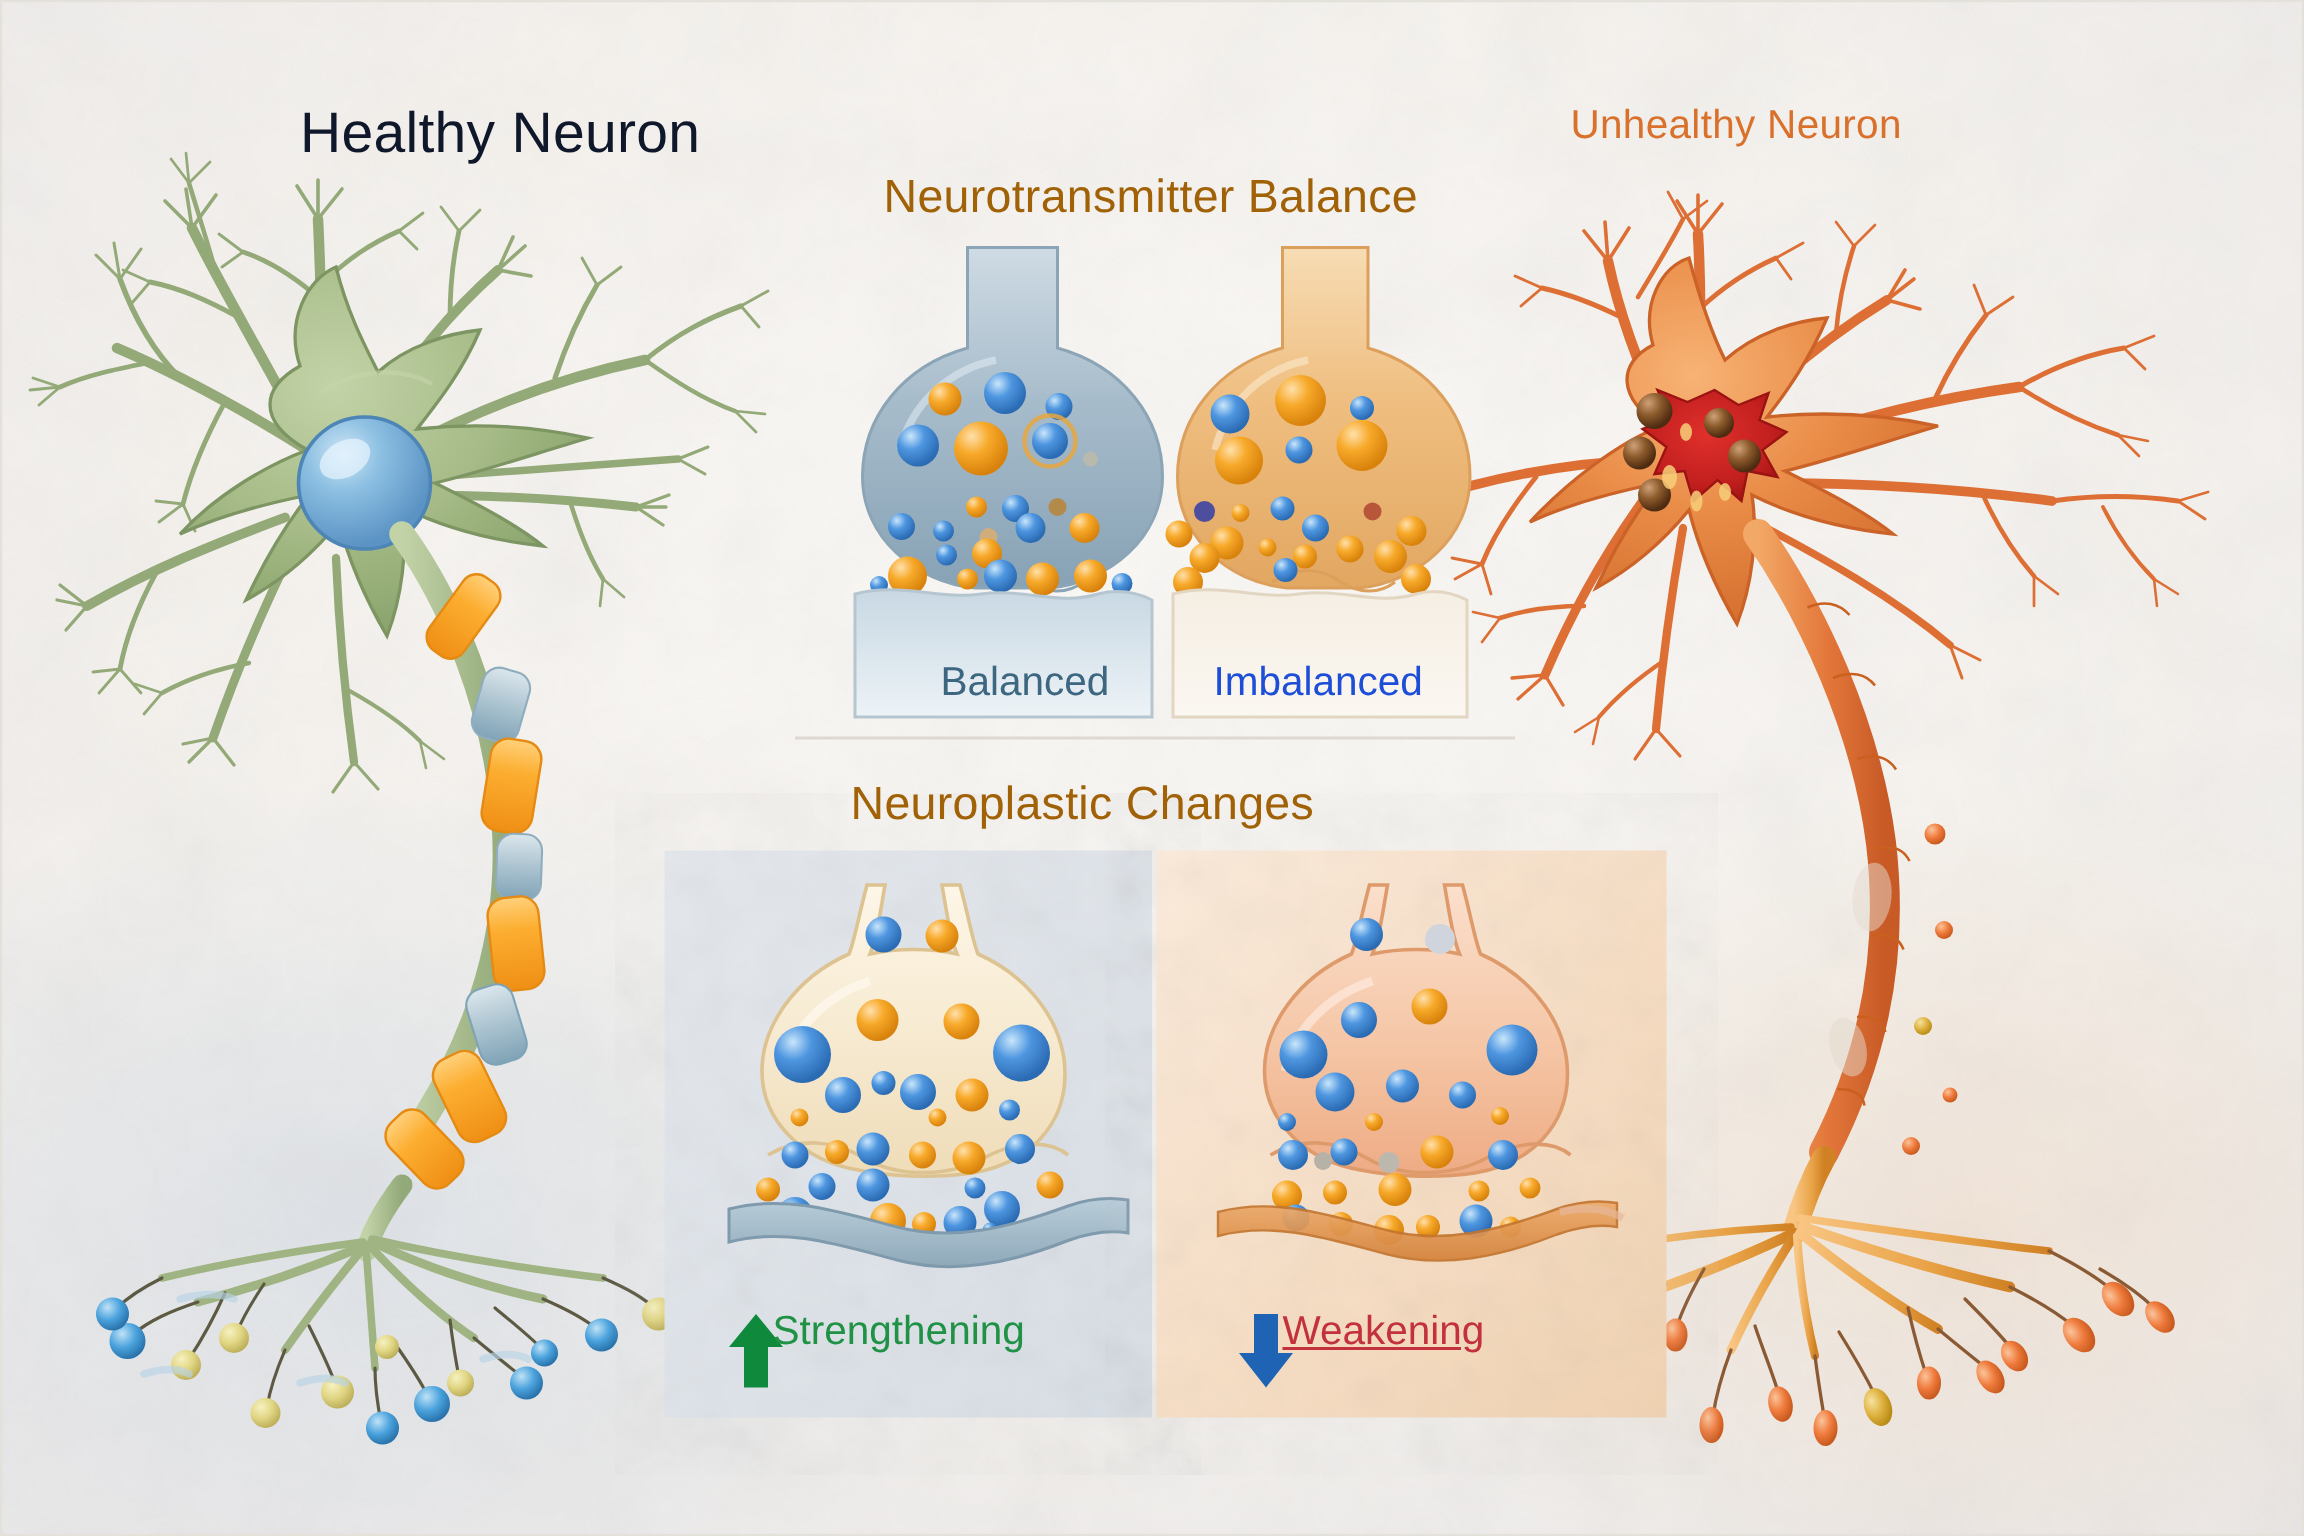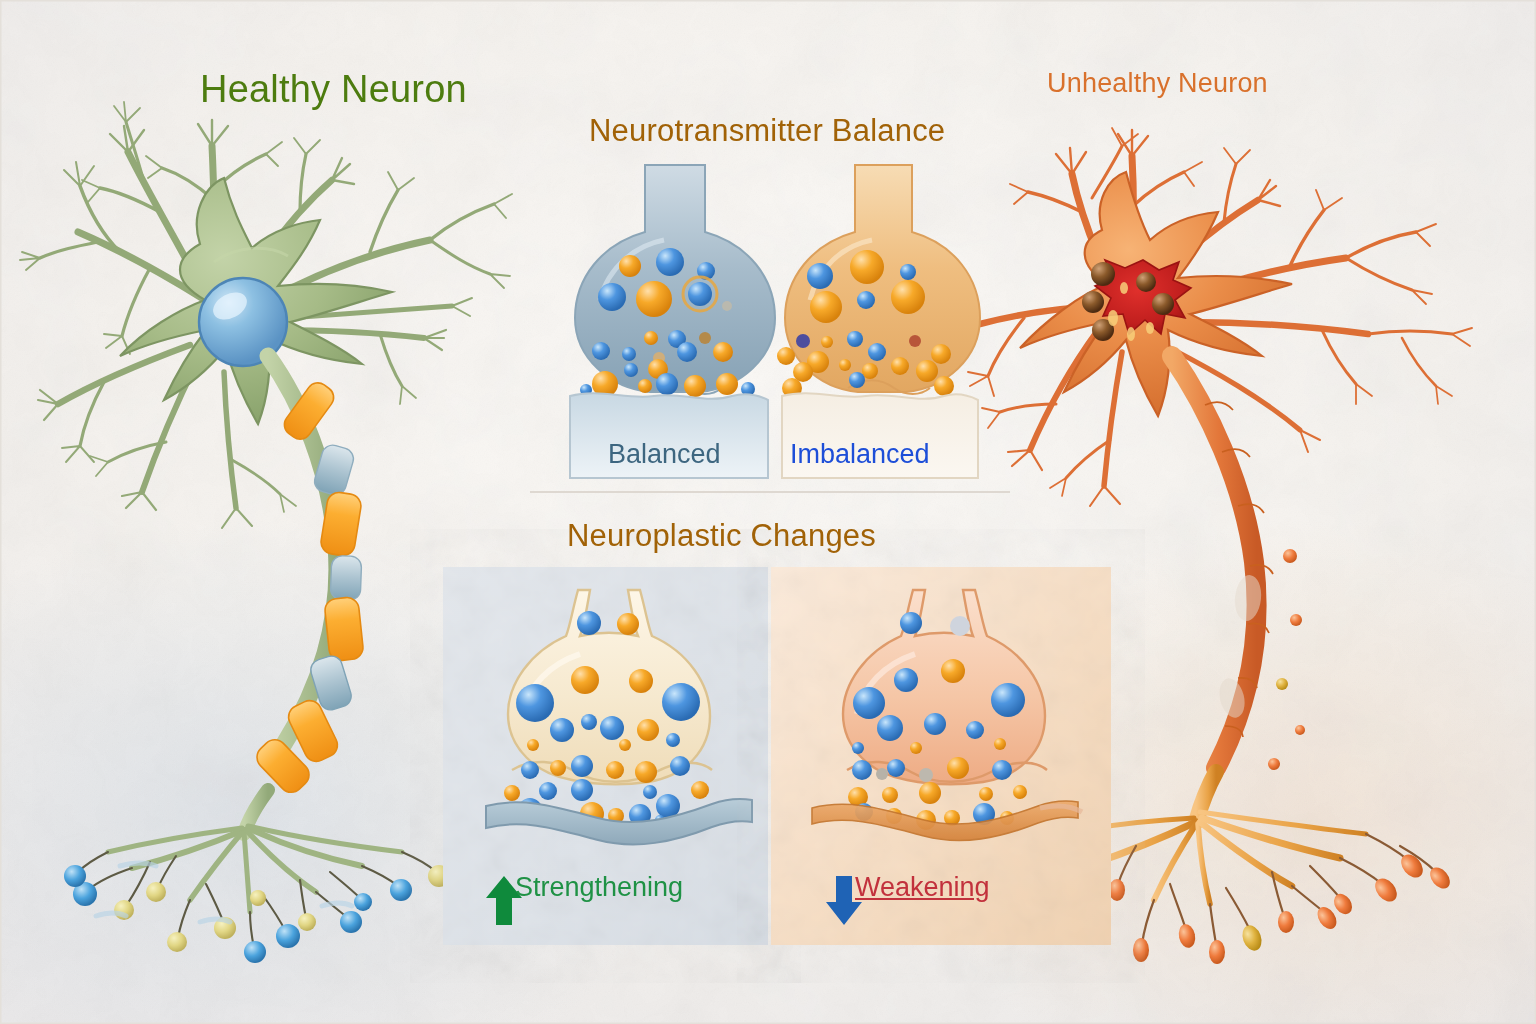--- a/index.html
+++ b/index.html
@@ -8,33 +8,33 @@
     font-family:"Liberation Sans", sans-serif;
     background:#f7f4f0;
   }
   #stage{position:relative;width:1536px;height:1024px;overflow:hidden;}
   #bg{position:absolute;inset:0;}
   .layer{position:absolute;inset:0;}
   .label{position:absolute;white-space:nowrap;}
 
   .title-left{
     left:200px; top:68px;
-    font-size:38px; color:#4d7c0f; letter-spacing:.2px;
+    font-size:38px; color:#0f172a; letter-spacing:.2px;
   }
   .title-right{
     left:1047px; top:68px;
     font-size:27px; color:#d9712c; letter-spacing:.2px;
   }
   .panel-title{
     font-size:31px; color:#a16207; letter-spacing:.2px;
   }
   .pt-nt{ left:589px; top:113px; }
   .pt-np{ left:567px; top:518px; }
 
-  .syn-label{ font-size:27px; }
+  .syn-label{ font-size:27px;margin-left:19px; }
   .syn-balanced{ left:608px; top:439px; color:#3d6680; }
   .syn-imbalanced{ left:790px; top:439px; color:#1d4ed8; }
 
   .np-label{ font-size:27px; }
   .np-strength{ left:515px; top:872px; color:#1f9245; }
   .np-weaken{ left:855px; top:872px; color:#c2313c;text-decoration:underline; }
 </style>
 </head>
 <body>
 

